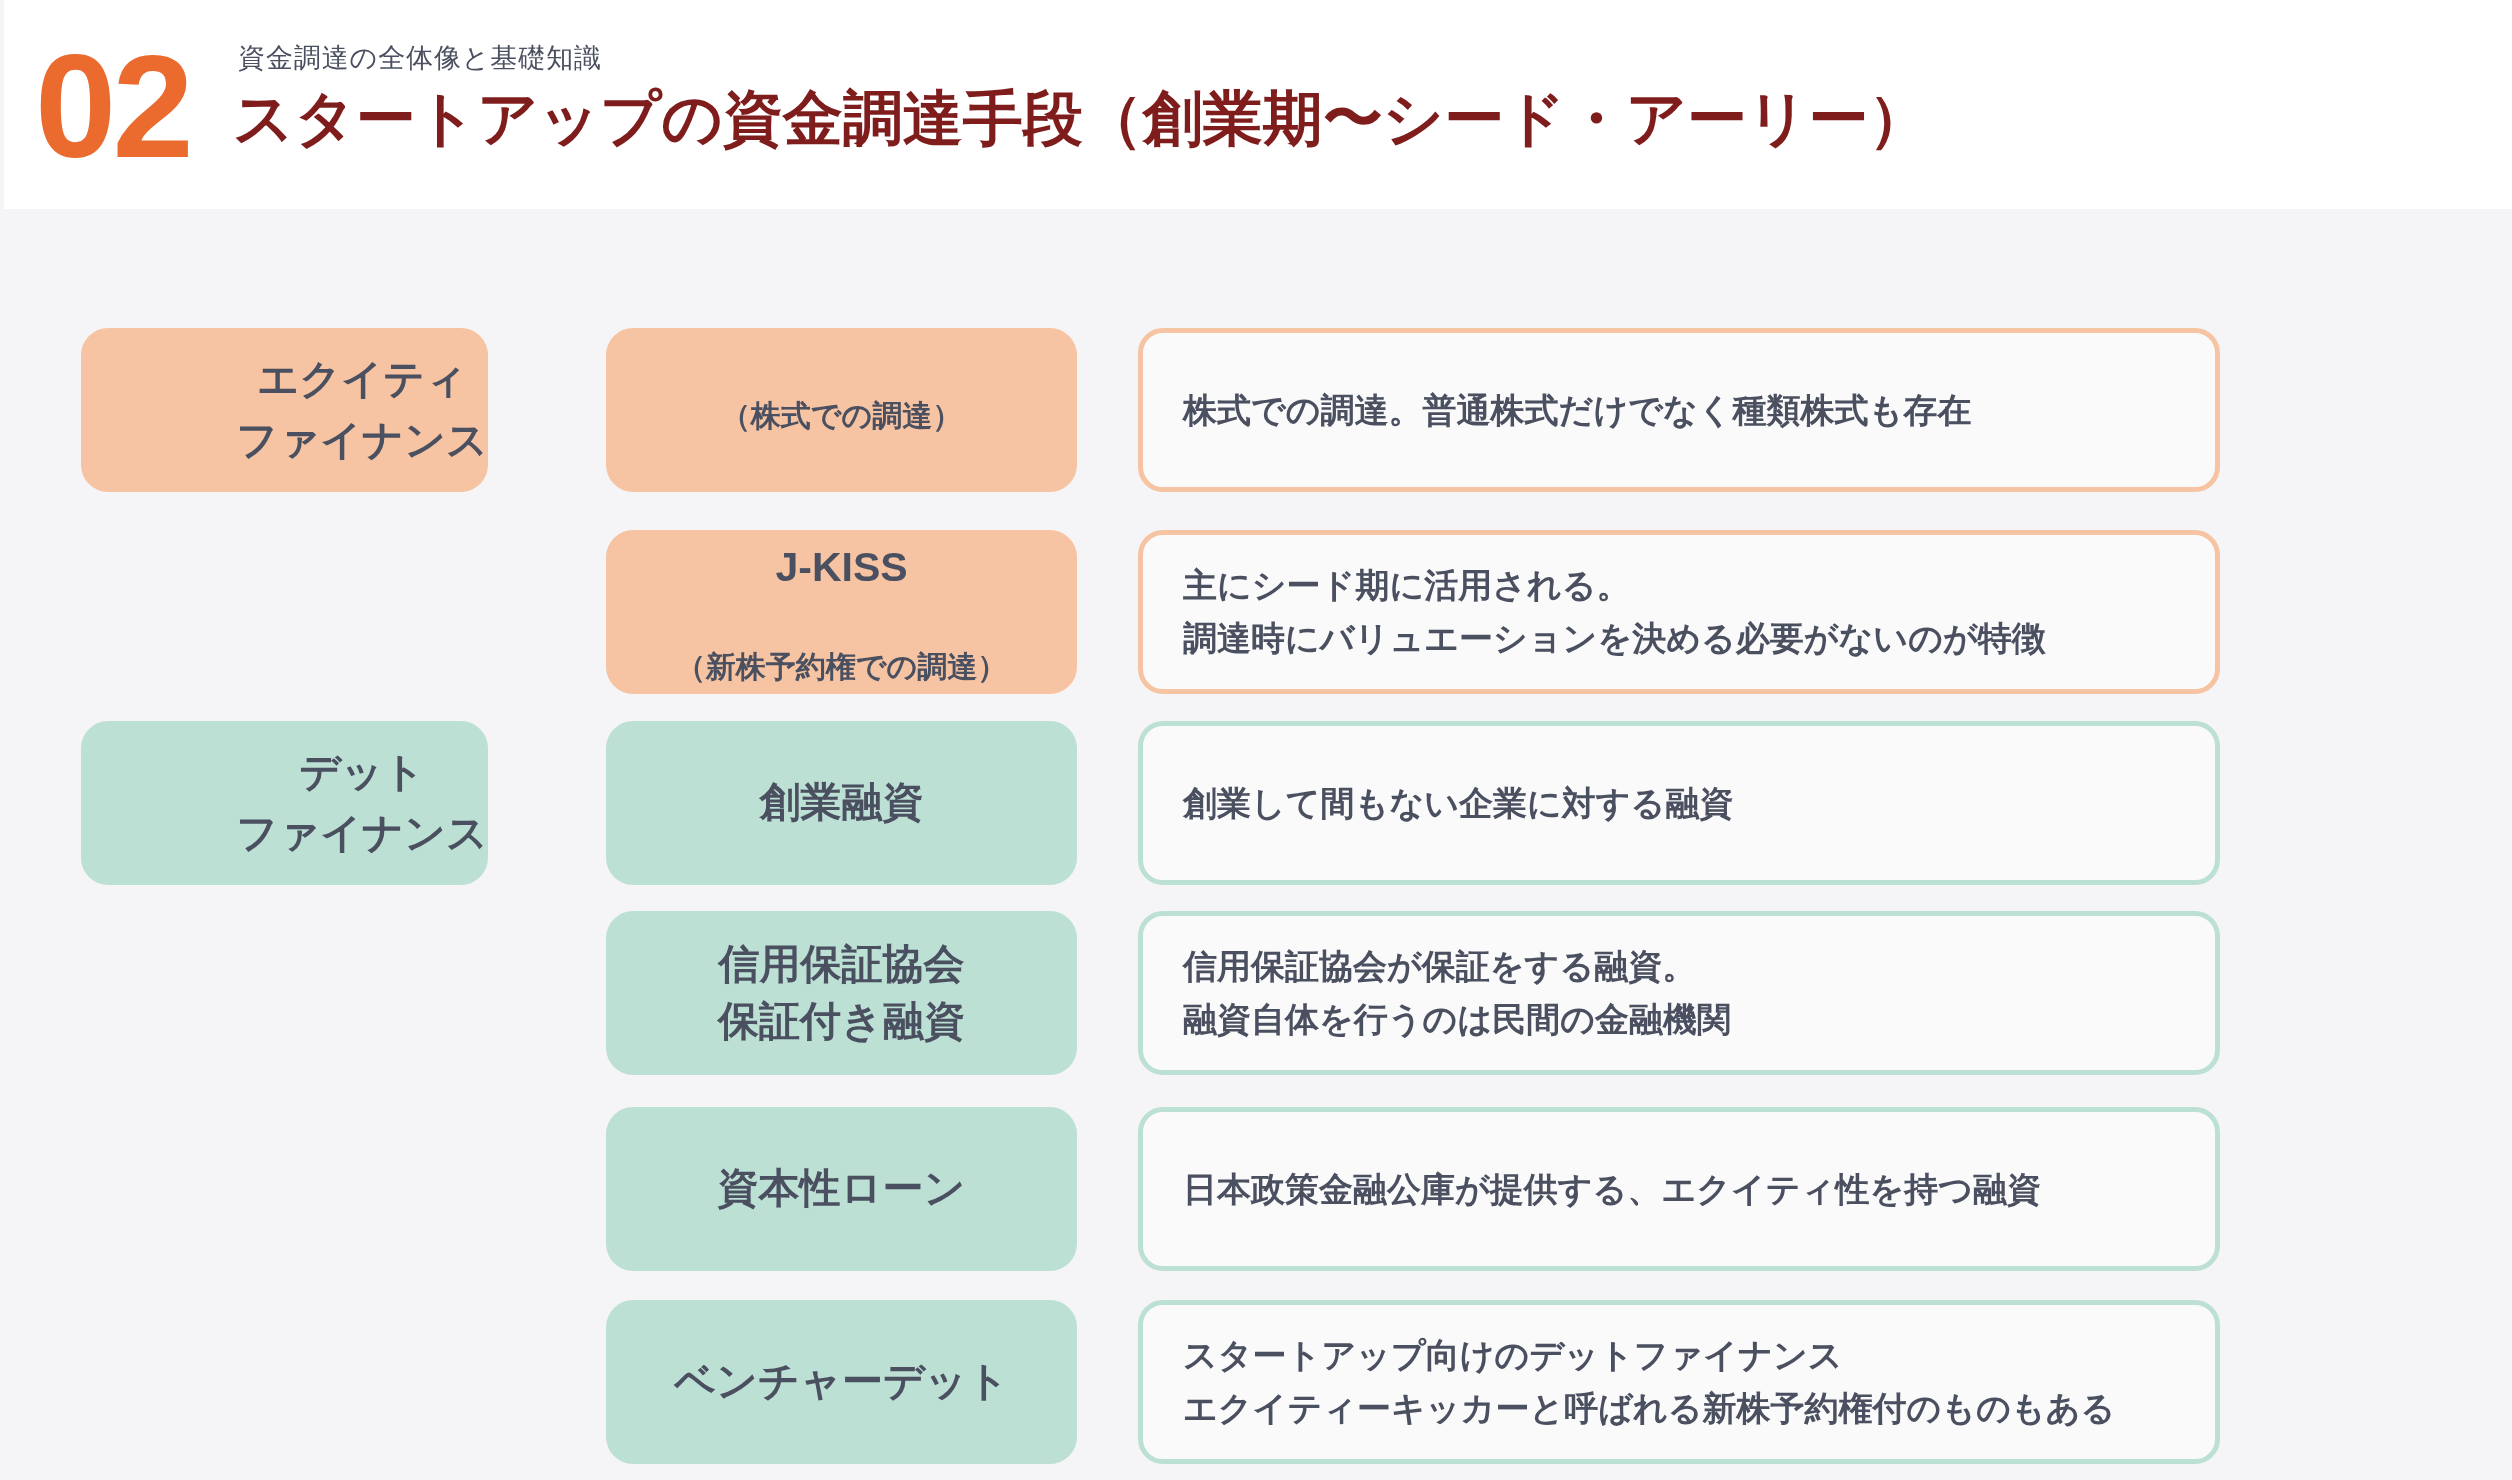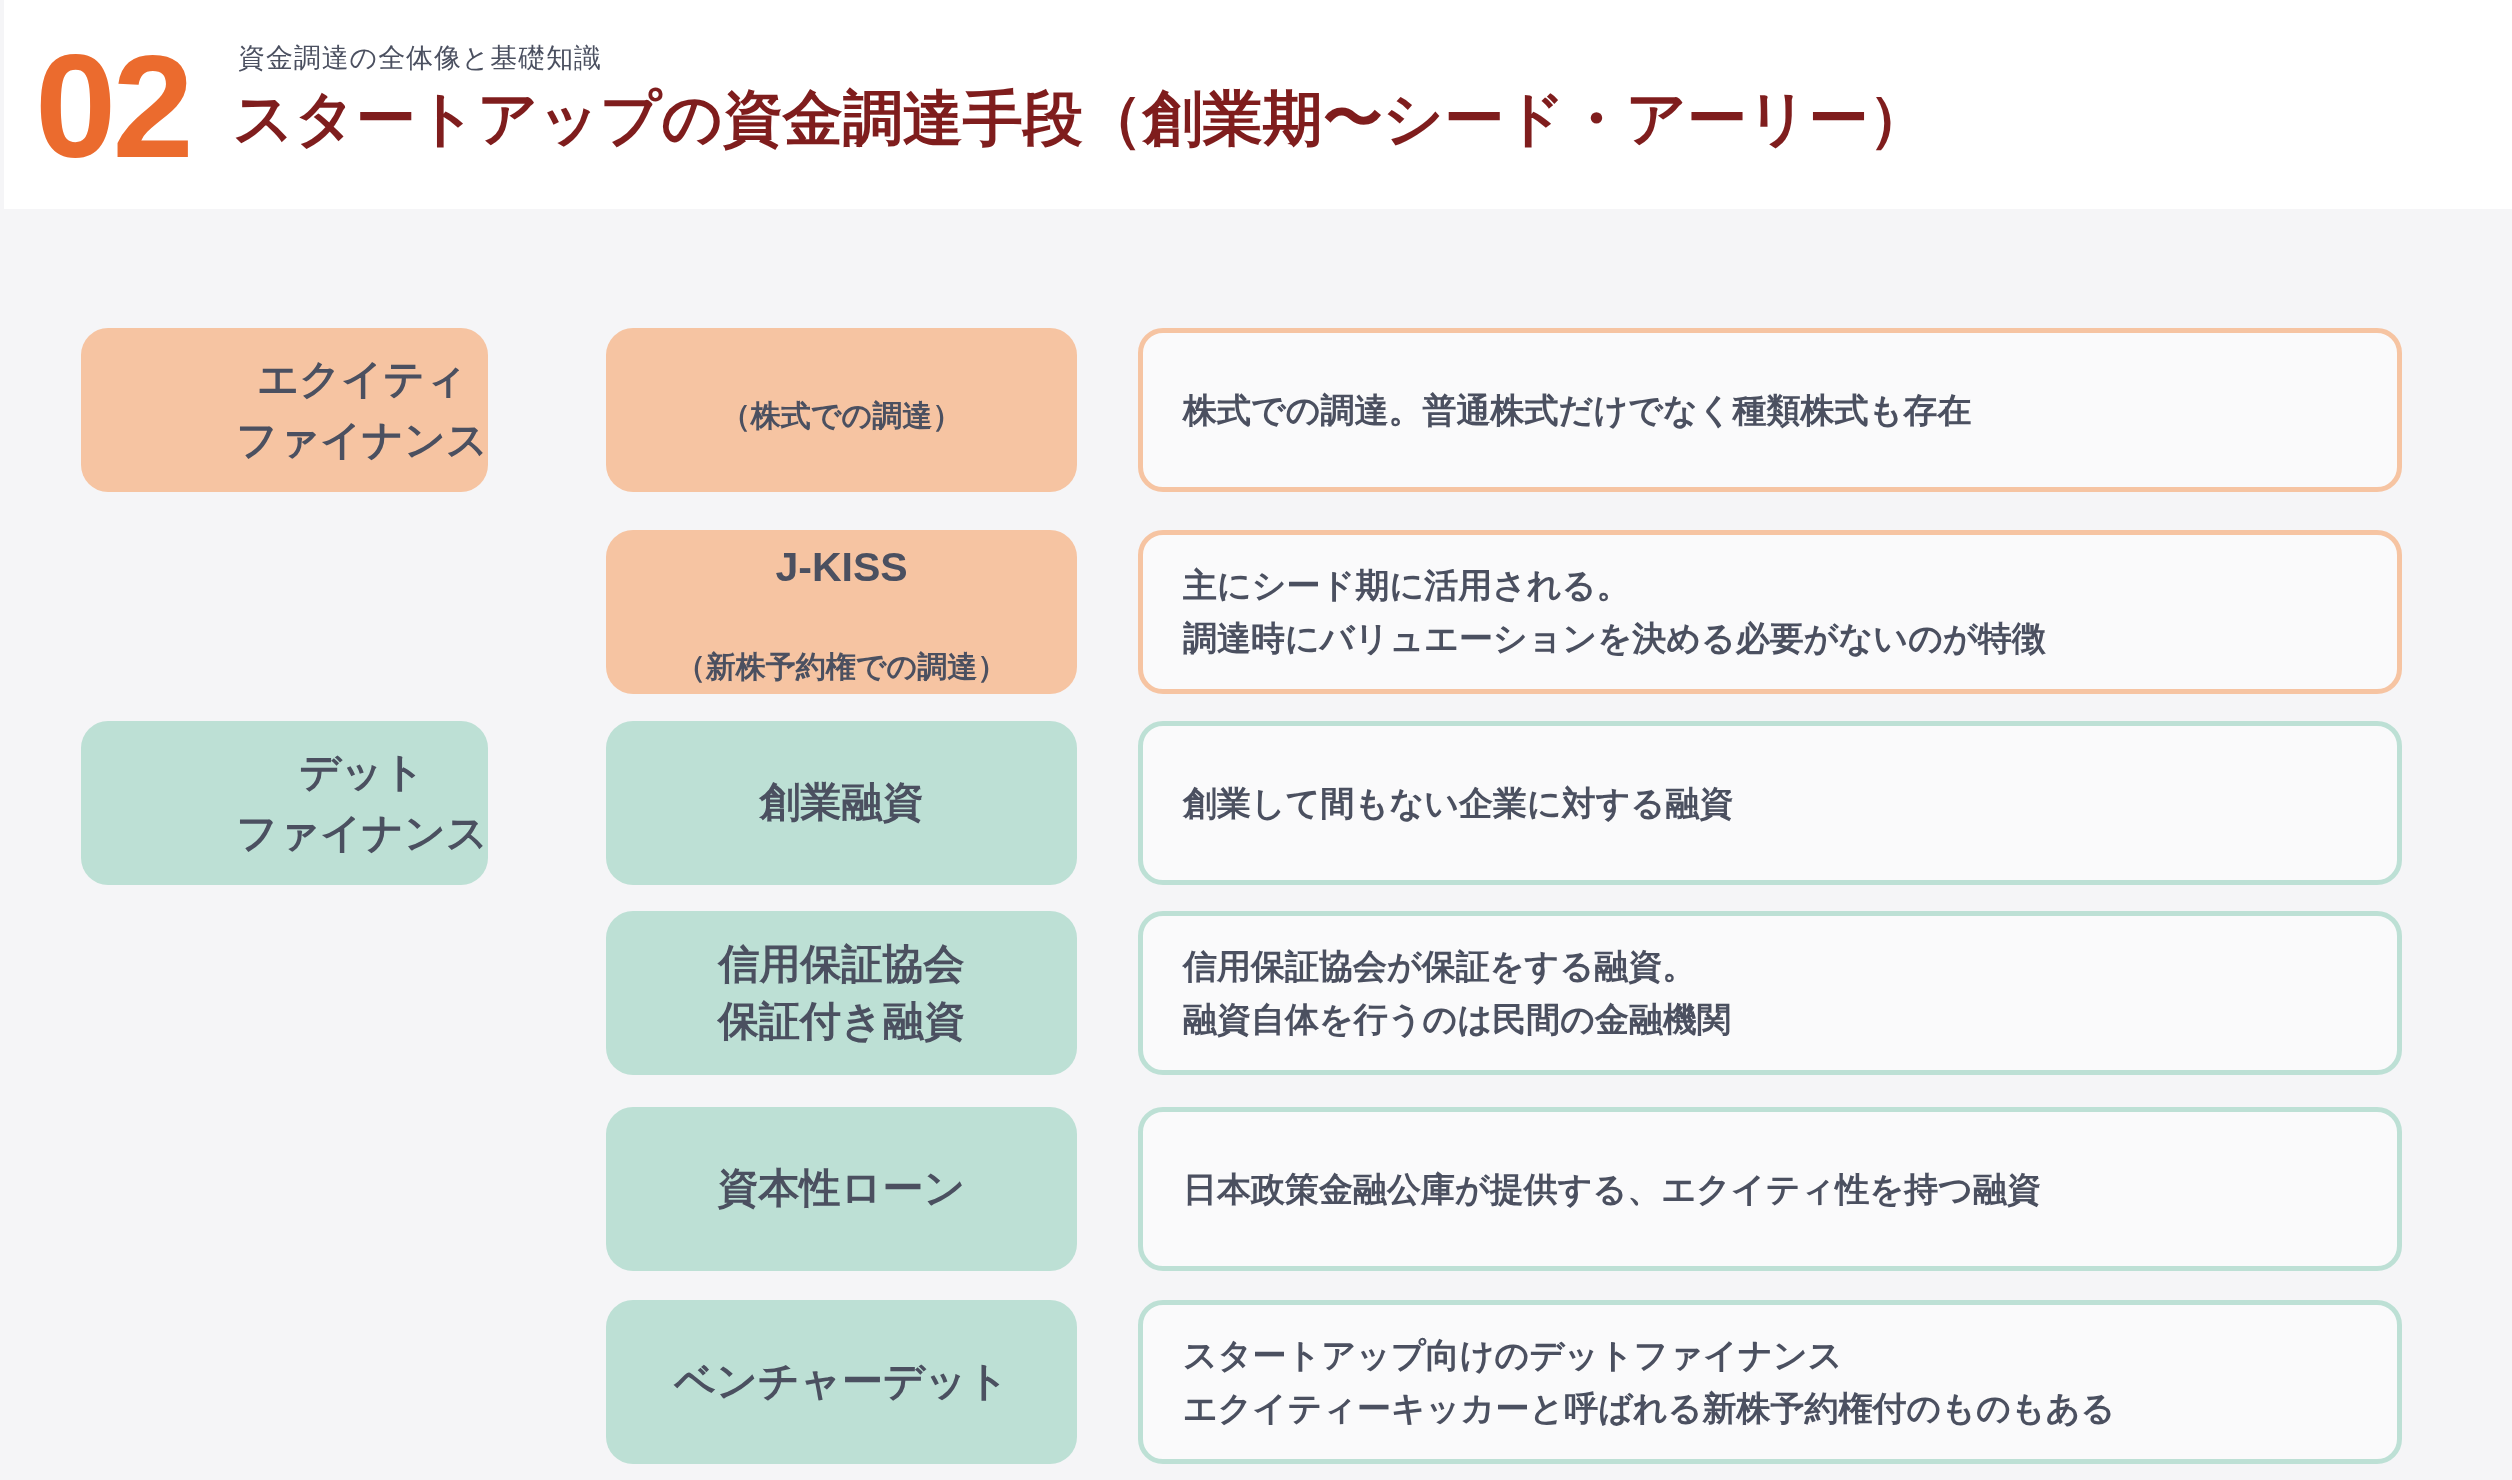--- a/index.html
+++ b/index.html
@@ -43,21 +43,21 @@
   
   .box {
     position:absolute; height:164px;
     display:flex; flex-direction:column;
     align-items:center; justify-content:center;
     border-radius:27px;
   }
   .cat   { left:81px;  width:407px;align-items:flex-end; }
   .method{ left:606px; width:471px; }
   .desc  {
-    left:1138px; width:1264px;
+    left:1138px; width:1082px;
     border-radius:25px; background:#FAFAFB;
     flex-direction:row; justify-content:flex-start;
     padding:8px 40px;
   }
   .equity-fill { background:#F6C4A2; }
   .debt-fill   { background:#BDE0D5; }
   .equity-border { border:5.4px solid #F6C4A2; }
   .debt-border   { border:5.4px solid #BDE0D5; }
 
   .r1 { top:328px; }

